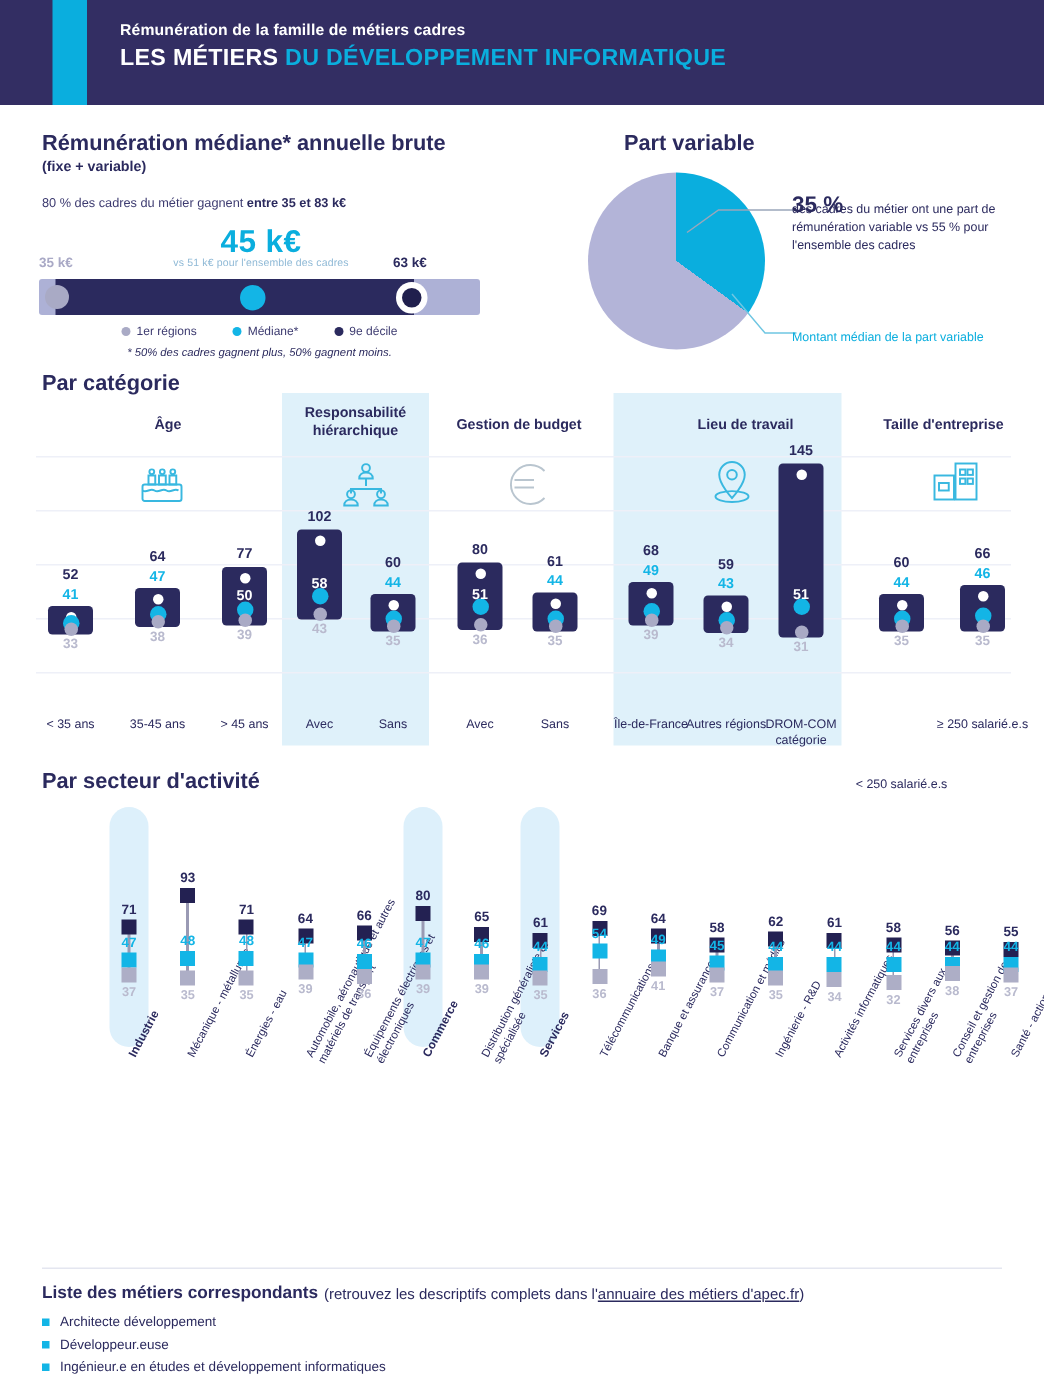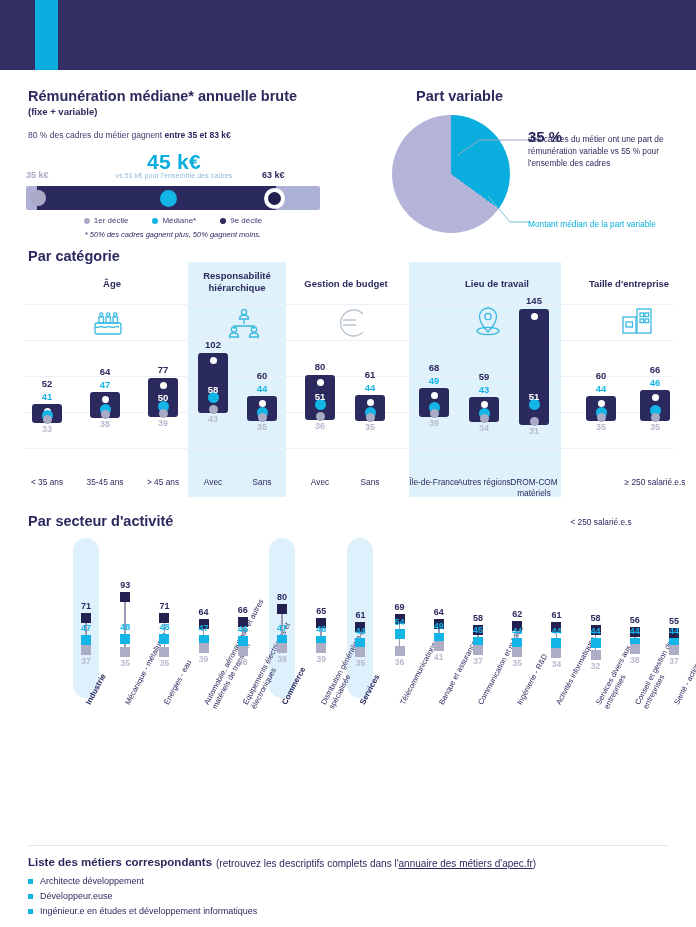--- a/index.html
+++ b/index.html
@@ -121,20 +121,27 @@
   #foot-note  { position:absolute; left:216px; top:858px; font-size:10px; color:#2b2a5e;}
   #foot-note u { text-decoration:underline; }
   .foot-item { position:absolute; left:28px; font-size:9px; color:#2b2a5e; display:flex; align-items:center; gap:7px;}
   .foot-sq { width:5px; height:5px; background:#13b5e6; display:inline-block;}
 </style>
 </head>
 <body>
 
 <div id="header">
   <div id="header-accent"></div>
+  <div id="header-text">
+    <div id="header-sub">Rémunération de la famille de métiers cadres</div>
+    <div id="header-title">
+      <span class="w">LES MÉTIERS</span>
+      <span class="c">DU DÉVELOPPEMENT INFORMATIQUE</span>
+    </div>
+  </div>
 </div>
 
 <div class="sec-title" id="remu-title">Rémunération médiane* annuelle brute</div>
 <div id="remu-fixe">(fixe + variable)</div>
 <div id="remu-line"><span>80 % des cadres du métier gagnent </span><b>entre 35 et 83 k€</b></div>
 
 <div id="median-val">45 k€</div>
 <div id="median-note">vs 51 k€ pour l'ensemble des cadres</div>
 <div id="d1-label">35 k€</div>
 <div id="d9-label">63 k€</div>
@@ -142,21 +149,21 @@
 <div id="slider-track"></div>
 <div id="slider-fill"></div>
 <div class="knob" id="knob-d1"></div>
 <div class="knob" id="knob-med"></div>
 <div class="knob" id="knob-d9-ring"></div>
 <div class="knob" id="knob-d9"></div>
 
 <div id="slider-legend">
   <span class="lg">
       <i class="lgdot" style="background:#a9aac5"></i>
-      <span>1er décile</span>
+      <span>1er régions</span>
     </span>
   <span class="lg">
       <i class="lgdot" style="background:#13b5e6"></i>
       <span>Médiane*</span>
     </span>
   <span class="lg">
       <i class="lgdot" style="background:#2b2a5e"></i>
       <span>9e décile</span>
     </span>
 </div>
@@ -306,21 +313,21 @@
     <div class="v-med" style="left: 454px; top: 121.82px;">43</div>
     <div class="v-d1" style="left: 454px; top: 161.32px;">34</div>
     <div class="cat-xlabel" style="left: 453px; top: 215px;">Autres régions</div>
     <div class="bar-rect" style="left: 519px; top: 47.1px; width: 30px; height: 116.28px;"></div>
     <div class="dot dot-d9" style="left: 530.5px; top: 51.1px;"></div>
     <div class="dot dot-med" style="left: 528.5px; top: 137.48px;"></div>
     <div class="dot dot-d1" style="left: 529.5px; top: 155.38px;"></div>
     <div class="v-d9" style="left: 504px; top: 33.1px;">145</div>
     <div class="v-med-in" style="left: 504px; top: 128.98px;">51</div>
     <div class="v-d1" style="left: 504px; top: 164.38px;">31</div>
-    <div class="cat-xlabel" style="left: 503px; top: 215px;">DROM-COM matériels</div>
+    <div class="cat-xlabel" style="left: 503px; top: 215px;">DROM-COM catégorie</div>
     <div class="cat-grp-title" style="left: 570px; width: 118px; top: 16px;">Taille d'entreprise</div>
     <div class="bar-rect" style="left: 586px; top: 133.8px; width: 30px; height: 25.5px;"></div>
     <div class="dot dot-d9" style="left: 597.5px; top: 137.8px;"></div>
     <div class="dot dot-med" style="left: 595.5px; top: 144.62px;"></div>
     <div class="dot dot-d1" style="left: 596.5px; top: 151.3px;"></div>
     <div class="v-d9" style="left: 571px; top: 107.8px;">60</div>
     <div class="v-med" style="left: 571px; top: 120.8px;">44</div>
     <div class="v-d1" style="left: 571px; top: 160.3px;">35</div>
     <div class="cat-xlabel" style="left: 570px; top: 215px; margin-top: 40px;">&lt; 250 salarié.e.s</div>
     <div class="bar-rect" style="left: 640px; top: 127.68px; width: 30px; height: 31.62px;"></div>

